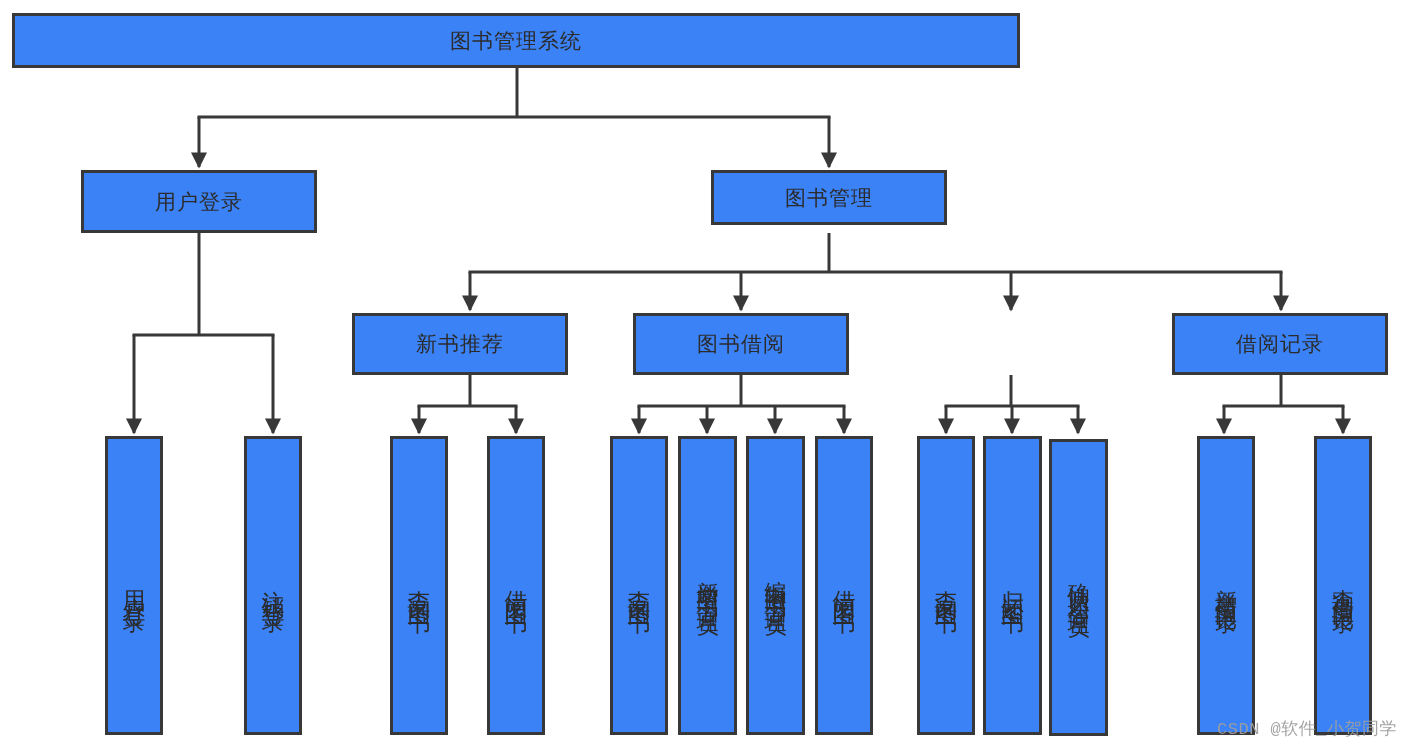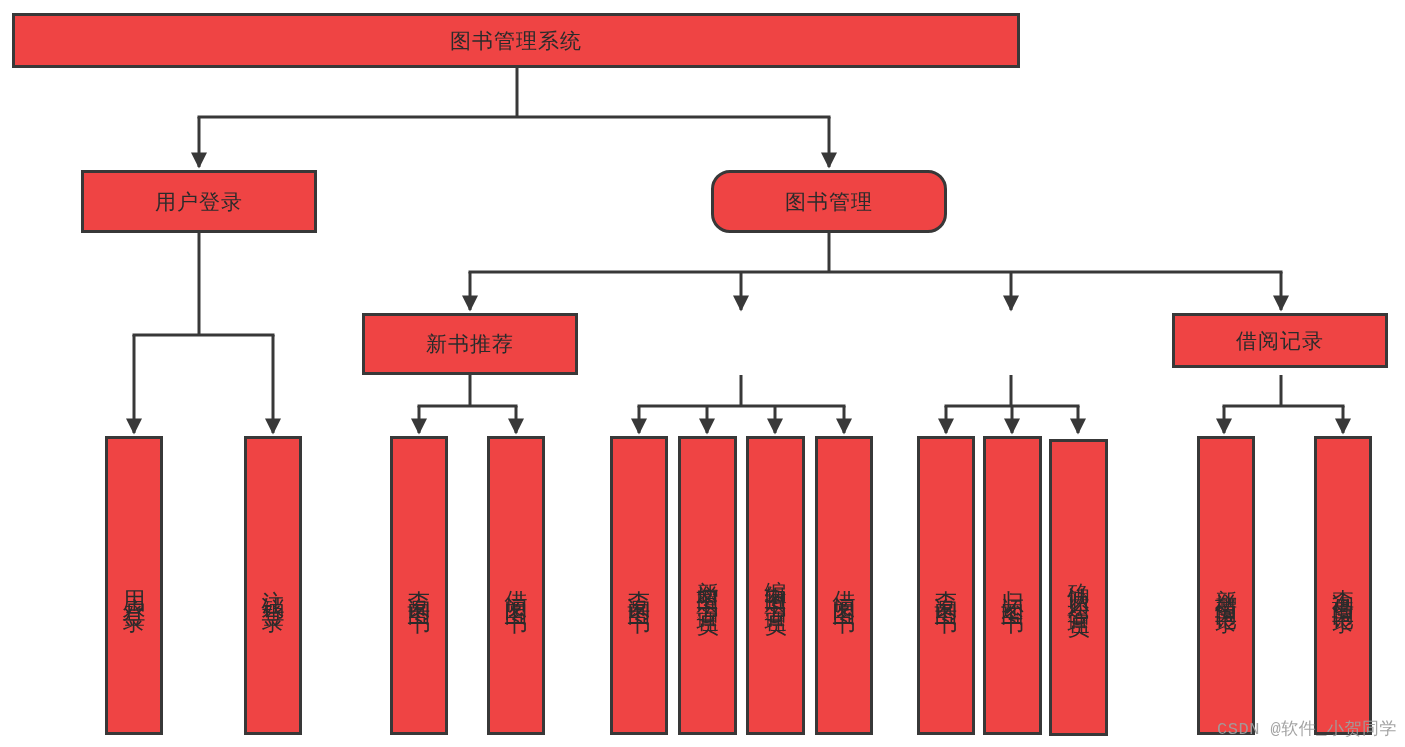--- a/index.html
+++ b/index.html
@@ -19,21 +19,21 @@
     position: absolute;
     left: 0;
     top: 0;
     width: 1405px;
     height: 747px;
     pointer-events: none;
   }
   .node {
     position: absolute;
     box-sizing: border-box;
-    background: #ef4444;
+    background: #3b82f6;
     border: 3px solid #383838;
     color: #2b2b2b;
     display: flex;
     align-items: center;
     justify-content: center;
   }
   .hbox {
     font-size: 21px;
     letter-spacing: 1px;
     white-space: nowrap;
@@ -111,24 +111,25 @@
       <path d="M1281 375 V406"></path>
       <path d="M1222.5 406 H1344.5"></path>
       <path d="M1224 406 V433" marker-end="url(#arrow)"></path>
       <path d="M1343 406 V433" marker-end="url(#arrow)"></path>
     </g>
   </svg>
 
   <div class="node hbox" style="left:12px; top:13px; width:1008px; height:55px;">图书管理系统</div>
 
   <div class="node hbox" style="left:81px; top:170px; width:236px; height:63px;">用户登录</div>
-  <div class="node hbox" style="left:711px; top:170px; width:236px; height:63px;border-radius:19px;">图书管理</div>
+  <div class="node hbox" style="left:711px; top:170px; width:236px; height:55px;">图书管理</div>
 
-  <div class="node hbox" style="left:362px; top:313px; width:216px; height:62px;text-align:right;">新书推荐</div>
-  <div class="node hbox" style="left:1172px; top:313px; width:216px; height:55px;font-family:Liberation Mono, monospace;">借阅记录</div>
+  <div class="node hbox" style="left:352px; top:313px; width:216px; height:62px;text-align:right;">新书推荐</div>
+  <div class="node hbox" style="left:633px; top:313px; width:216px; height:62px;">图书借阅</div>
+  <div class="node hbox" style="left:1172px; top:313px; width:216px; height:62px;font-family:Liberation Mono, monospace;">借阅记录</div>
 
   <div class="node vbox" style="left:105px; top:436px; width:58px; height:299px;">
     <span class="vtext">用户登录</span>
   </div>
   <div class="node vbox" style="left:244px; top:436px; width:58px; height:299px;">
     <span class="vtext">注销登录</span>
   </div>
 
   <div class="node vbox" style="left:390px; top:436px; width:58px; height:299px;">
     <span class="vtext">查询图书</span>

